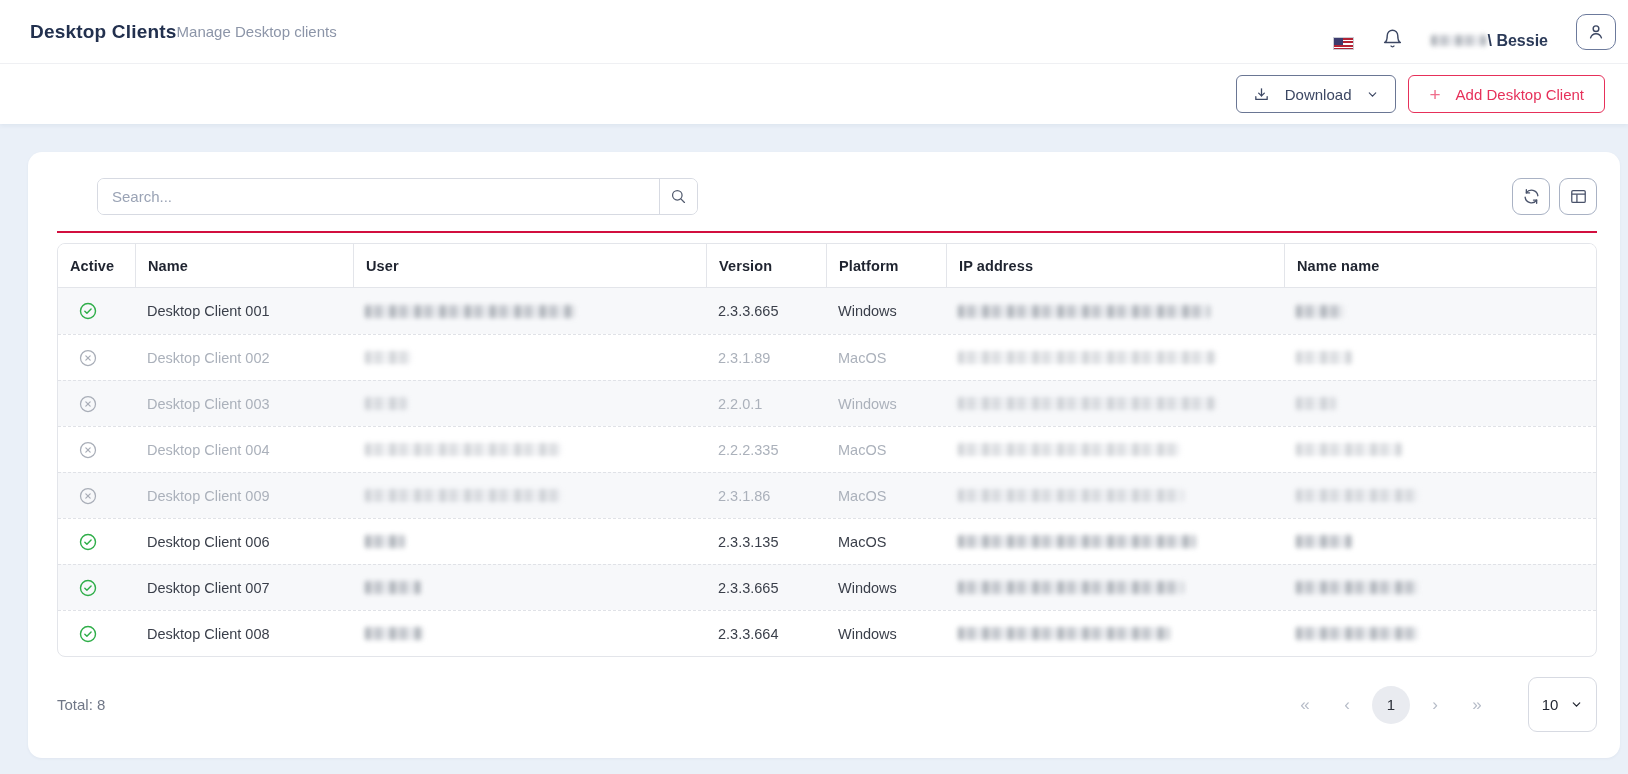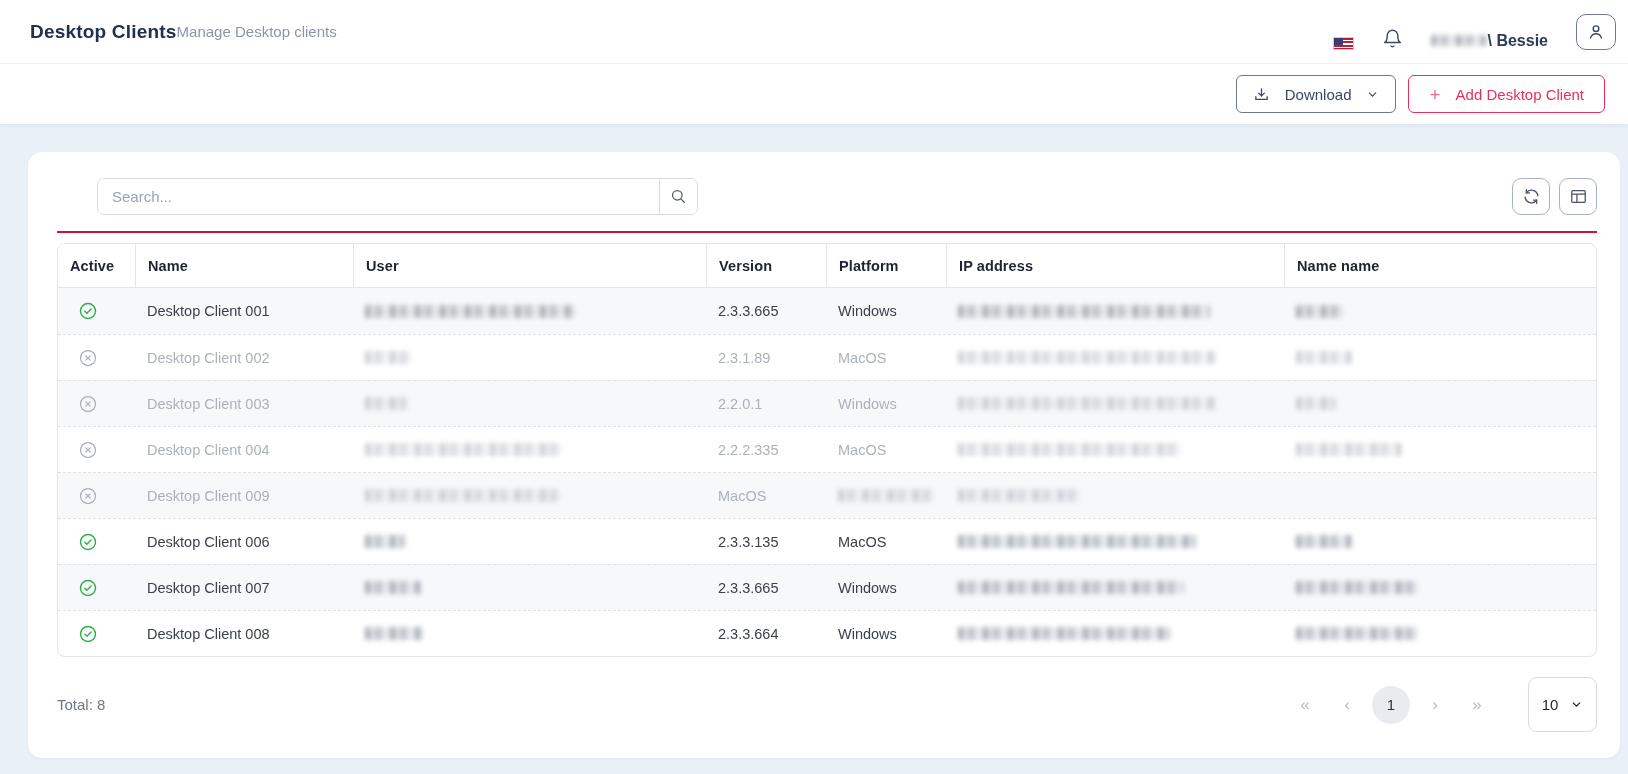--- a/index.html
+++ b/index.html
@@ -265,20 +265,21 @@
 
       <svg width="20" height="20" viewBox="0 0 24 24" fill="none" stroke="#a9aeb8" stroke-width="1.5" stroke-linecap="round">
         <circle cx="12" cy="12" r="9"></circle>
               <path d="M9.4 9.4l5.2 5.2M14.6 9.4l-5.2 5.2"></path>
       </svg>
     </div>
     <div class="td">Desktop Client 009</div>
     <div class="td">
             <span class="blur-block" style="width: 196px;"></span>
           </div>
+    <div class="td">2.3.1.86</div>
     <div class="td">MacOS</div>
     <div class="td">
             <span class="blur-block" style="width: 226px;"></span>
           </div>
     <div class="td">
             <span class="blur-block" style="width: 122px;"></span>
           </div>
   </div>
 
   <div class="tr is-active">

